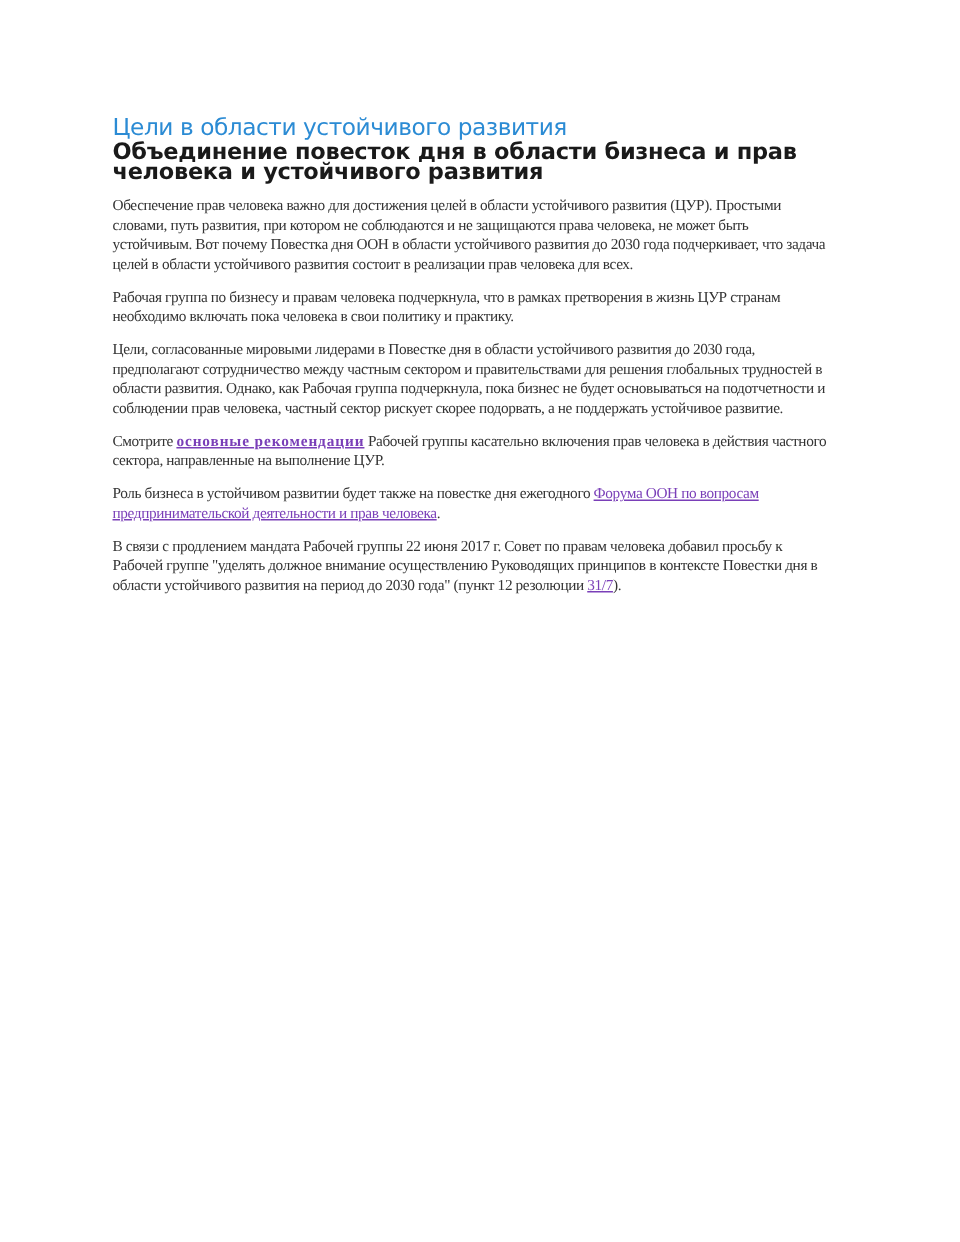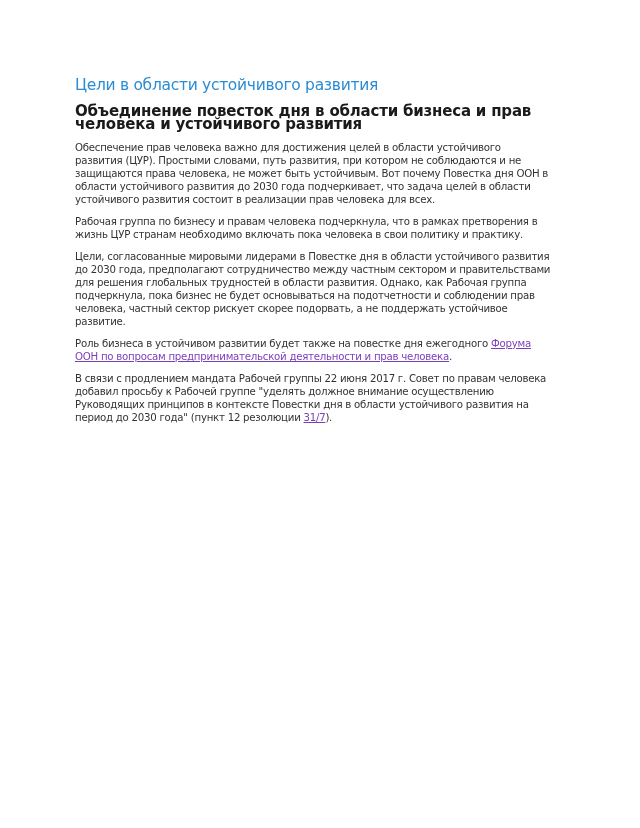--- a/index.html
+++ b/index.html
@@ -4,39 +4,40 @@
 <style>
   html, body { margin: 0; padding: 0; background: #ffffff; }
   body { width: 640px; height: 828px; position: relative; overflow: hidden; }
   .page {
     position: absolute; left: 75px; top: 75px; width: 492px;
     font-family: "DejaVu Sans", sans-serif; color: #333333;
     font-size: 10.2px; line-height: 13px; letter-spacing: -0.25px;
   }
   .title {
     font-family: "DejaVu Sans", sans-serif; font-weight: normal;
-    color: #2b8bd4; font-size: 15.5px; line-height: 20px; margin: 0 0 10px 0;
+    color: #2b8bd4; font-size: 15.5px; line-height: 20px; margin: 0 0 0 0;
     letter-spacing: -0.3px;
   }
   .subtitle {
     font-weight: bold; color: #1a1a1a; font-size: 15px; line-height: 13px;
     margin: 0 0 10px 0; letter-spacing: -0.2px;
   }
-  p { margin: 0 16px 9px 0; }
+  p { margin: 0 16px 9px 0; font-family: Liberation Serif, serif; }
   a { color: #7a3fb8; text-decoration: underline; }
   a.strong { font-weight: bold; color: #7a3fb8; letter-spacing: 0.6px; }
 </style>
 </head>
 <body>
 
 <div class="page">
   <h1 class="title">Цели в области устойчивого развития</h1>
   <div class="subtitle">Объединение повесток дня в области бизнеса и прав человека и устойчивого развития</div>
 
   <p>Обеспечение прав человека важно для достижения целей в области устойчивого развития (ЦУР). Простыми словами, путь развития, при котором не соблюдаются и не защищаются права человека, не может быть устойчивым. Вот почему Повестка дня ООН в области устойчивого развития до 2030 года подчеркивает, что задача целей в области устойчивого развития состоит в реализации прав человека для всех.</p>
   <p>Рабочая группа по бизнесу и правам человека подчеркнула, что в рамках претворения в жизнь ЦУР странам необходимо включать пока человека в свои политику и практику.</p>
   <p>Цели, согласованные мировыми лидерами в Повестке дня в области устойчивого развития до 2030 года, предполагают сотрудничество между частным сектором и правительствами для решения глобальных трудностей в области развития. Однако, как Рабочая группа подчеркнула, пока бизнес не будет основываться на подотчетности и соблюдении прав человека, частный сектор рискует скорее подорвать, а не поддержать устойчивое развитие.</p>
 
+  <p><span>Смотрите </span><a class="strong" href="#">основные рекомендации</a><span> Рабочей группы касательно включения прав человека в действия частного сектора, направленные на выполнение ЦУР.</span></p>
 
   <p><span>Роль бизнеса в устойчивом развитии будет также на повестке дня ежегодного </span><a href="#">Форума ООН по вопросам предпринимательской деятельности и прав человека</a><span>.</span></p>
 
   <p><span>В связи с продлением мандата Рабочей группы 22 июня 2017 г. Совет по правам человека добавил просьбу к Рабочей группе "уделять должное внимание осуществлению Руководящих принципов в контексте Повестки дня в области устойчивого развития на период до 2030 года" (пункт 12 резолюции </span><a href="#">31/7</a><span>).</span></p>
 </div>
 
 </body></html>

